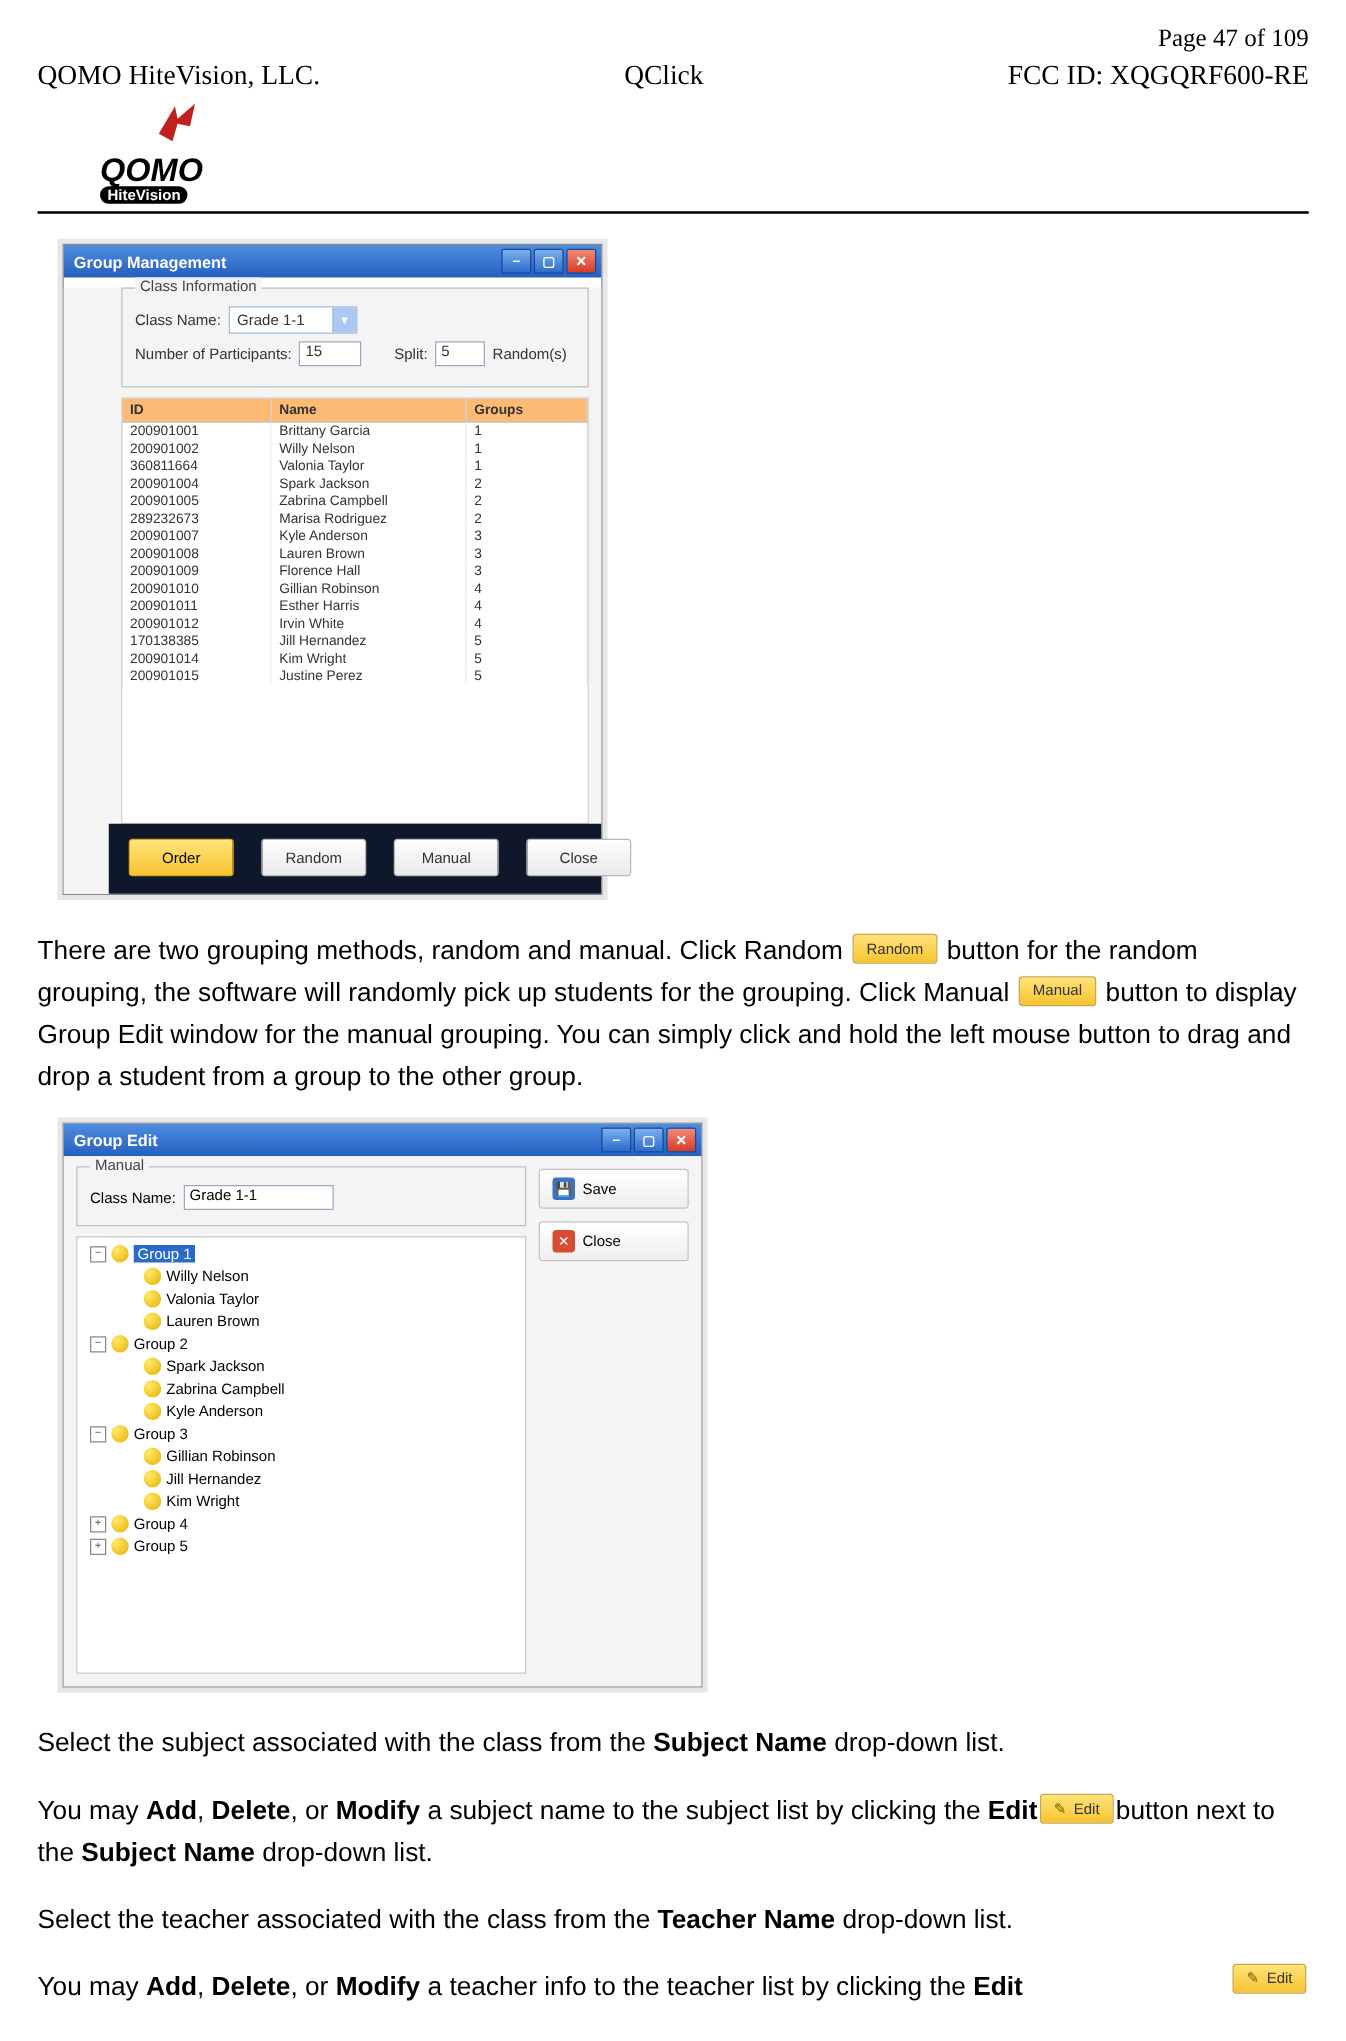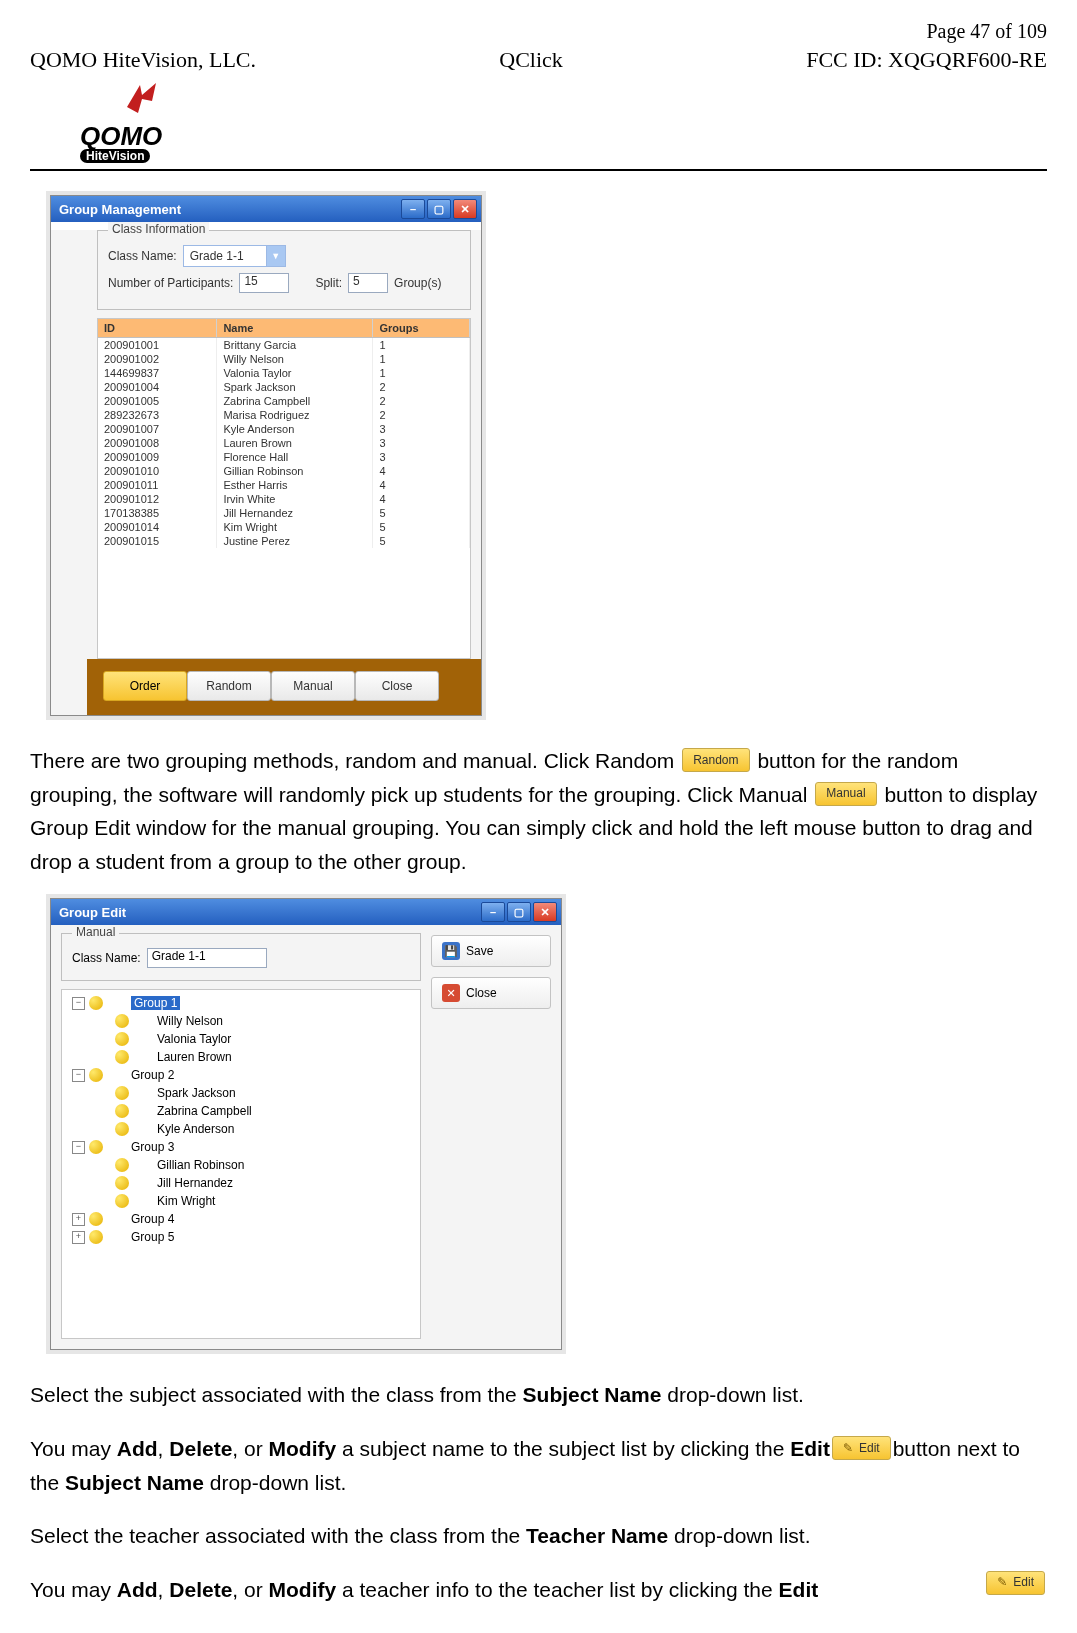--- a/index.html
+++ b/index.html
@@ -126,21 +126,21 @@
   .txt { border:1px solid #9aa9bf; height:18px; background:#fff; padding:0 4px; font-size:12px; }
 
   .tblwrap { margin: 0 10px; background:#fff; border:1px solid #c7c7c7; }
   table.grid { width:100%; border-collapse: collapse; font-size: 11px; }
   table.grid th {
     text-align:left; font-weight:bold; padding:3px 6px; background:#fdba74;
     border-right:1px solid #d0d0d0; border-bottom:1px solid #c0c0c0;
   }
   table.grid td { padding: 1px 6px; border-right:1px solid #eee; white-space:nowrap;}
   .spacer-rows { height: 110px; background:#fff; }
-  .btnrow { display:flex; padding: 12px 16px 14px 16px; background:#a16207; }
+  .btnrow { display:flex; gap:22px; padding: 12px 16px 14px 16px; background:#0f172a; }
   .xp-btn {
     flex: 0 0 auto;
     width: 82px; height: 28px;
     border: 1px solid #b8b8b8; border-radius: 3px;
     background: linear-gradient(#fefefe,#e9e9e9);
     display:flex; align-items:center; justify-content:center;
     font-size:12px; color:#333;
   }
   .xp-btn.primary {
     background: linear-gradient(#ffe37a,#f7c431);
@@ -165,21 +165,21 @@
     border:1px solid #c7c7c7; background:#fff;
     height: 340px; overflow:hidden;
     padding: 4px 6px;
     font-size: 12px;
   }
   .node { display:flex; align-items:center; gap:4px; height:18px; }
   .exp { width:11px;height:11px; border:1px solid #888; font-size:9px; line-height:9px; text-align:center; color:#555; background:#fff;}
   .exp.none { border:none; }
   .pers { width:14px;height:14px; border-radius:50%; background:radial-gradient(circle at 30% 30%, #ffe96b, #e6b000); flex:0 0 14px;}
   .node.sel span.lbl { background:#2a6ac9; color:#fff; padding:0 3px;}
-  .node .lbl { white-space:nowrap;margin-left:24px; }
+  .node .lbl { white-space:nowrap; }
   .lvl1 { padding-left: 4px;}
   .lvl2 { padding-left: 32px;}
 
   
   .prose { font-family: Arial, sans-serif; font-size: 21px; line-height: 1.6; margin: 0 0 20px 0;}
   .prose .b { font-weight: bold; }
   .inline-btn {
     display:inline-flex; align-items:center; vertical-align: middle;
     height: 22px; padding: 0 10px; margin: 0 2px;
     font-size: 12px; color:#333;
@@ -234,21 +234,21 @@
             <span>Grade 1-1</span>
             <div class="dd">▼</div>
           </div>
         </div>
         <div class="frow">
           <span class="label">Number of Participants:</span>
           <span class="txt" style="width:40px">15</span>
           <span style="width:14px"></span>
           <span class="label">Split:</span>
           <span class="txt" style="width:30px">5</span>
-          <span class="label">Group(s)</span>
+          <span class="label">Random(s)</span>
         </div>
       </div>
       <div class="tblwrap">
         <table class="grid">
           <thead>
               <tr>
             <th style="width:32%">ID</th>
             <th style="width:42%">Name</th>
             <th>Groups</th>
           </tr>
@@ -258,21 +258,21 @@
                 <td>200901001</td>
                 <td>Brittany Garcia</td>
                 <td>1</td>
               </tr>
               <tr>
                 <td>200901002</td>
                 <td>Willy Nelson</td>
                 <td>1</td>
               </tr>
               <tr>
-                <td>144699837</td>
+                <td>360811664</td>
                 <td>Valonia Taylor</td>
                 <td>1</td>
               </tr>
               <tr>
                 <td>200901004</td>
                 <td>Spark Jackson</td>
                 <td>2</td>
               </tr>
               <tr>
                 <td>200901005</td>

